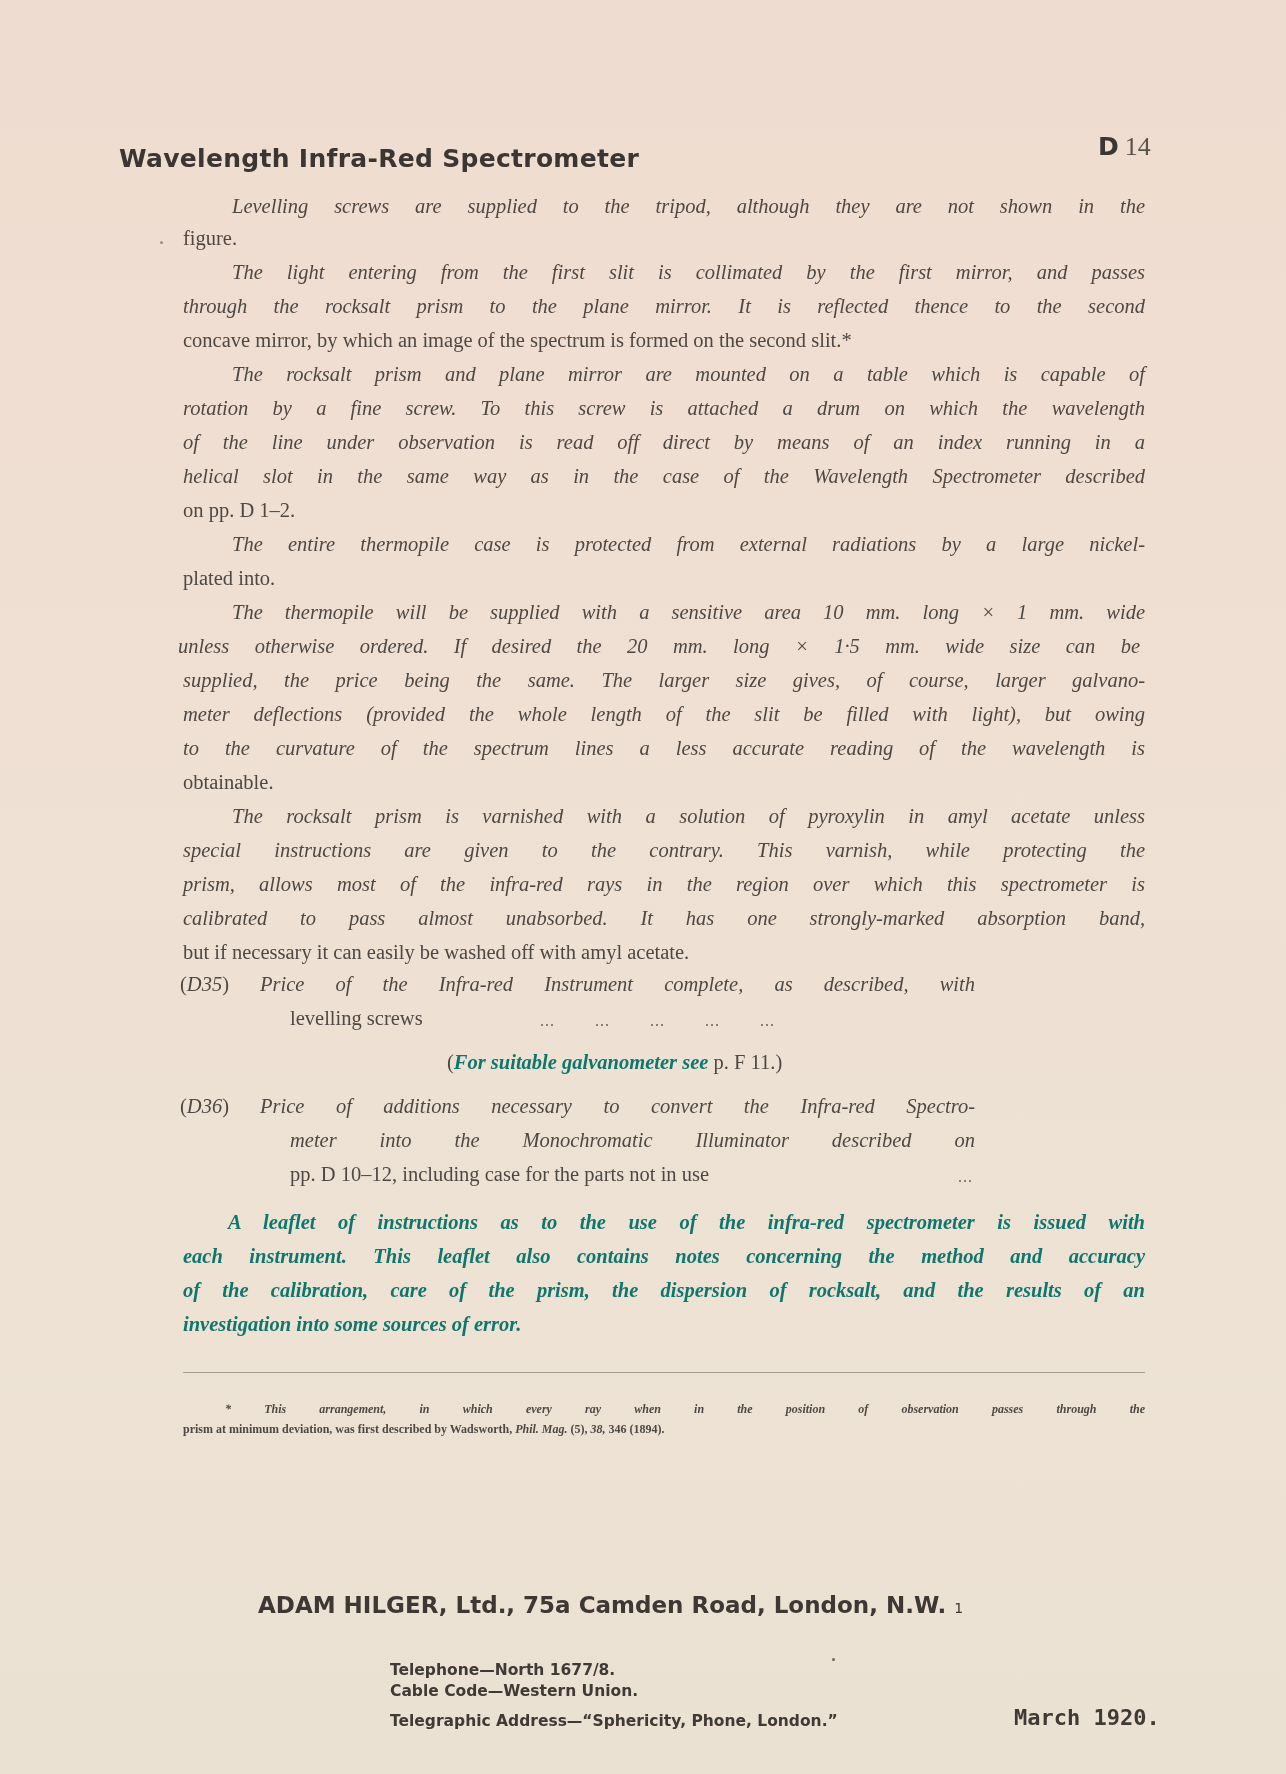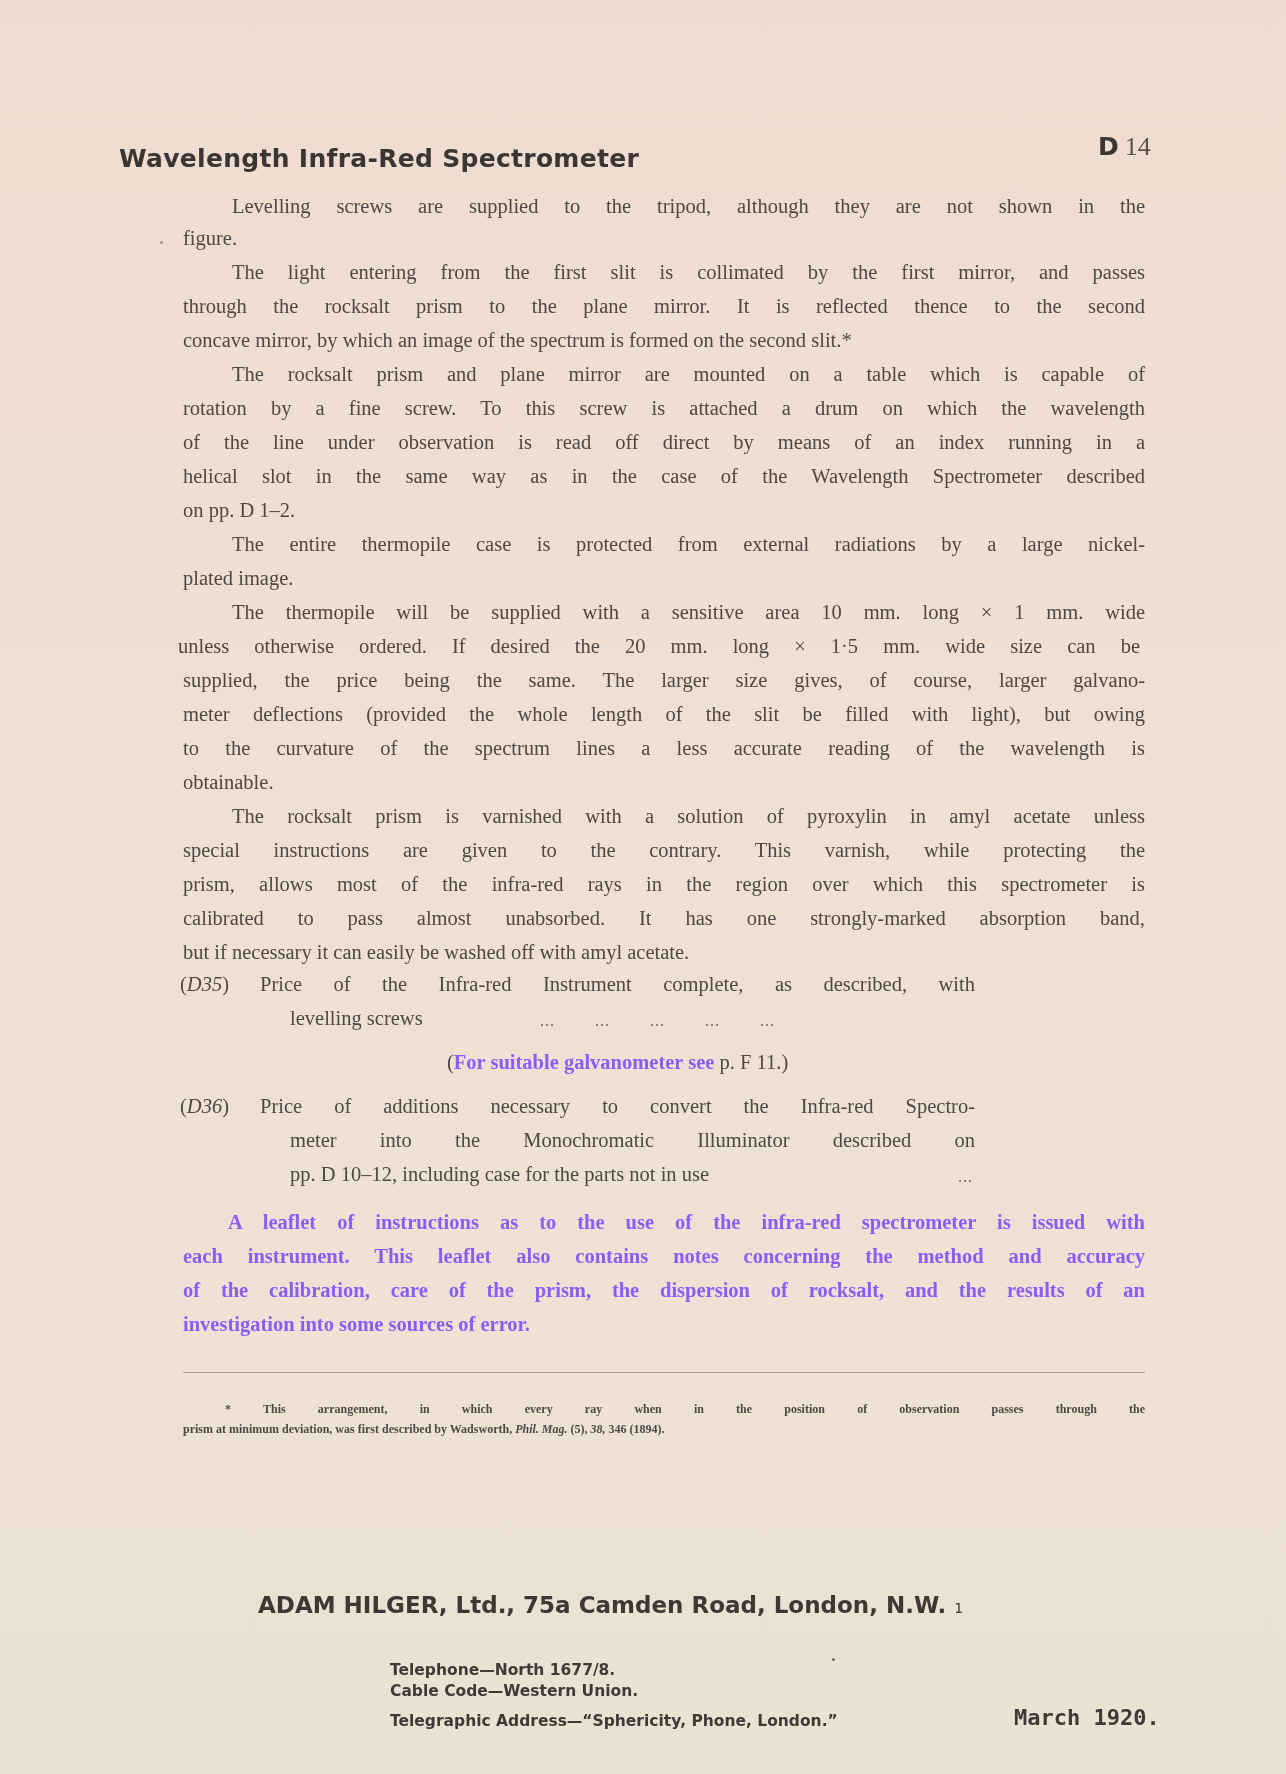--- a/index.html
+++ b/index.html
@@ -16,23 +16,23 @@
     font-family: "DejaVu Sans", "Liberation Sans", sans-serif;
     font-weight:bold; font-size:25px; letter-spacing:0.3px; color:#3b3634;
   }
   .header-page { position:absolute; left:1098px; top:132px; font-size:25px; color:#3b3634; }
   .header-page .d { font-family:"DejaVu Sans", sans-serif; font-weight:bold; }
   .header-page .n { font-family:"Liberation Serif", serif; font-size:26px; color:#5a524c; margin-left:6px; }
   .line {
     position:absolute; font-size:20.5px; white-space:nowrap; line-height:1;
     color:#4e4844;
   }
-  .just { text-align:justify; text-align-last:justify; }
+  .just { text-align:justify; text-align-last:justify;font-style:italic; }
   .ital { font-style:italic; }
-  .boldital { font-weight:bold; color:#8b5cf6; }
+  .boldital { font-style:italic; font-weight:bold; color:#0f766e; }
   .code { font-style:italic; }
   .dots { position:absolute; font-size:16px; color:#6a625c; letter-spacing:1px; }
   .rule { position:absolute; left:183px; top:1372px; width:962px; height:1px; background:#8d857e; opacity:0.75; }
   .foot { position:absolute; font-size:12px; white-space:nowrap; color:#4e4844; line-height:1; }
   .company {
     position:absolute; left:258px; top:1592px;
     font-family:"DejaVu Sans", "Liberation Sans", sans-serif; font-weight:bold;
     font-size:23px; color:#3d3834; white-space:nowrap;
   }
   .company .sub { font-size:14px; font-weight:normal; }
@@ -65,21 +65,21 @@
   <div class="line just" style="left:183px;top:296px;width:962px;">through the rocksalt prism to the plane mirror.  It is reflected thence to the second</div>
   <div class="line" style="left:183px;top:330px;">concave mirror, by which an image of the spectrum is formed on the second slit.*</div>
 
   <div class="line just" style="left:232px;top:364px;width:913px;">The rocksalt prism and plane mirror are mounted on a table which is capable of</div>
   <div class="line just" style="left:183px;top:398px;width:962px;">rotation by a fine screw.  To this screw is attached a drum on which the wavelength</div>
   <div class="line just" style="left:183px;top:432px;width:962px;">of the line under observation is read off direct by means of an index running in a</div>
   <div class="line just" style="left:183px;top:466px;width:962px;">helical slot in the same way as in the case of the Wavelength Spectrometer described</div>
   <div class="line" style="left:183px;top:500px;">on pp. D 1–2.</div>
 
   <div class="line just" style="left:232px;top:534px;width:913px;">The entire thermopile case is protected from external radiations by a large nickel-</div>
-  <div class="line" style="left:183px;top:568px;">plated image.</div>
+  <div class="line" style="left:183px;top:568px;">plated into.</div>
 
   <div class="line just" style="left:232px;top:602px;width:913px;">The thermopile will be supplied with a sensitive area 10 mm. long × 1 mm. wide</div>
   <div class="line just" style="left:178px;top:636px;width:962px;">unless otherwise ordered.  If desired the 20 mm. long × 1·5 mm. wide size can be</div>
   <div class="line just" style="left:183px;top:670px;width:962px;">supplied, the price being the same.  The larger size gives, of course, larger galvano-</div>
   <div class="line just" style="left:183px;top:704px;width:962px;">meter deflections (provided the whole length of the slit be filled with light), but owing</div>
   <div class="line just" style="left:183px;top:738px;width:962px;">to the curvature of the spectrum lines a less accurate reading of the wavelength is</div>
   <div class="line" style="left:183px;top:772px;">obtainable.</div>
 
   <div class="line just" style="left:232px;top:806px;width:913px;">The rocksalt prism is varnished with a solution of pyroxylin in amyl acetate unless</div>
   <div class="line just" style="left:183px;top:840px;width:962px;">special instructions are given to the contrary.  This varnish, while protecting the</div>

